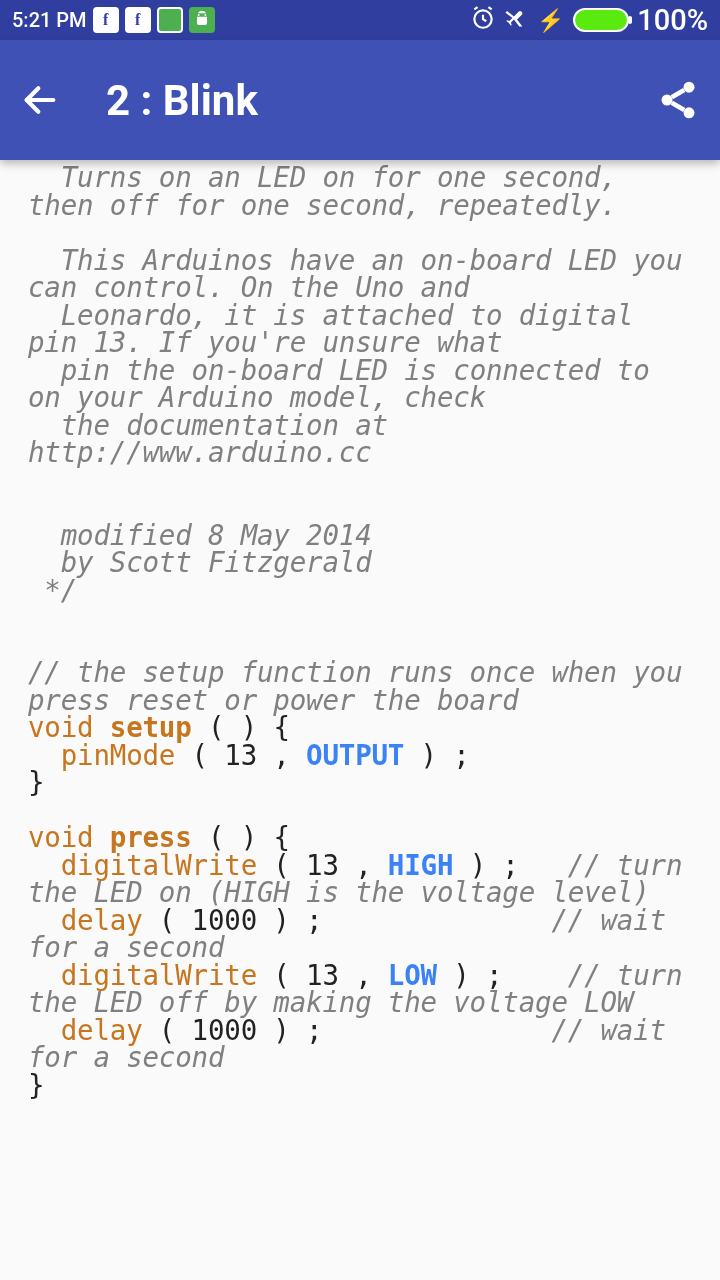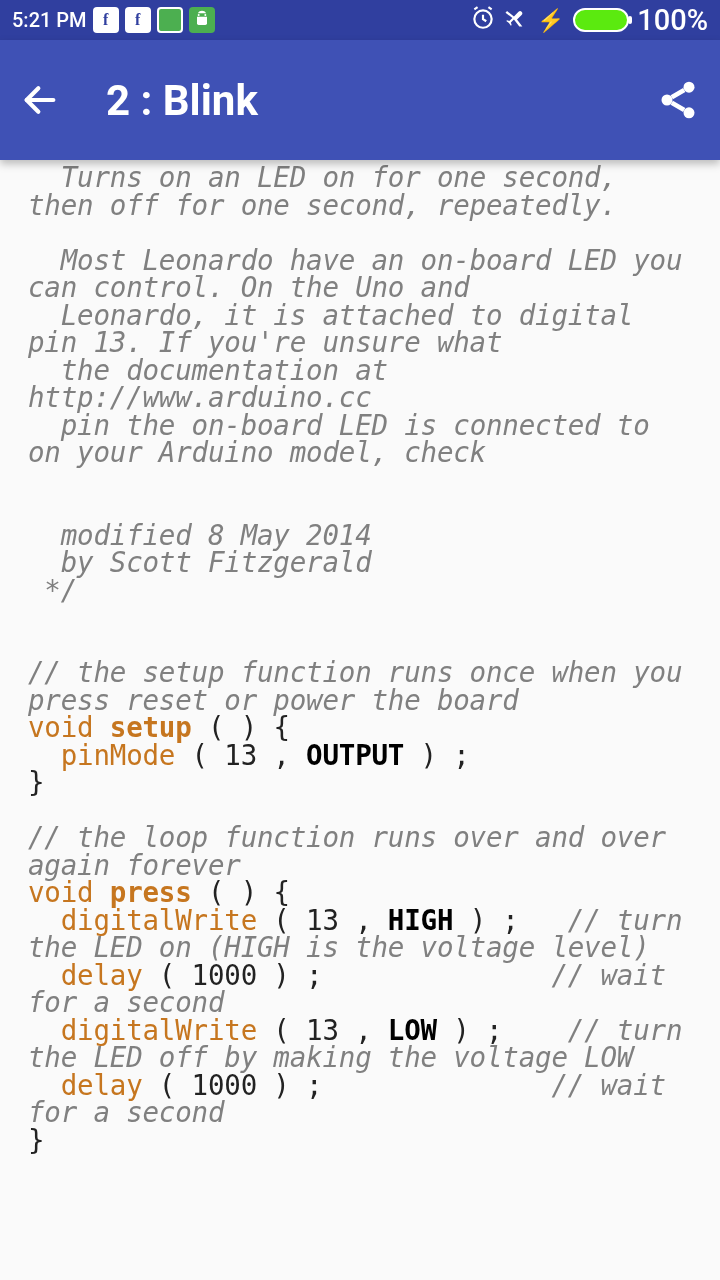--- a/index.html
+++ b/index.html
@@ -61,21 +61,21 @@
     font-family: "DejaVu Sans Mono", Menlo, Consolas, monospace;
     font-size: 27.5px;
     line-height: 1.0;
     color: #333;
     letter-spacing: -0.2px;
     word-wrap: break-word;
   }
   .comment { color: #808080; font-style: italic; }
   .kw { color: #c6761f; }
   .fn { color: #c6761f; font-weight: bold; }
-  .const { color: #000000; font-weight: bold; }
+  .const { color: #3b82f6; font-weight: bold; }
   .punct { color: #222; }
   .code-line { white-space: pre-wrap; word-break: break-word;}
 </style>
 </head>
 <body>
 
 <div class="status-bar">
   <div class="status-left">
     <span>5:21 PM</span>
     <span class="status-icon fb">f</span>
@@ -123,36 +123,35 @@
         <circle cx="6" cy="12" r="3"></circle>
         <circle cx="18" cy="19" r="3"></circle>
         <path d="M8.6 10.5l6.8-4M8.6 13.5l6.8 4" stroke="currentColor" stroke-width="2.5" fill="none"></path>
       </svg>
   </span>
 </div>
 
 <div class="content">
   <div class="code-line comment">  Turns on an LED on for one second, then off for one second, repeatedly.</div>
   <div class="code-line">&nbsp;</div>
-  <div class="code-line comment">  Most Leonardo have an on-board LED you can control. On the Uno and</div>
+  <div class="code-line comment">  This Arduinos have an on-board LED you can control. On the Uno and</div>
   <div class="code-line comment">  Leonardo, it is attached to digital pin 13. If you're unsure what</div>
+  <div class="code-line comment">  pin the on-board LED is connected to on your Arduino model, check</div>
   <div class="code-line comment">  the documentation at http://www.arduino.cc</div>
-  <div class="code-line comment">  pin the on-board LED is connected to on your Arduino model, check</div>
   <div class="code-line">&nbsp;</div>
   <div class="code-line">&nbsp;</div>
   <div class="code-line comment">  modified 8 May 2014</div>
   <div class="code-line comment">  by Scott Fitzgerald</div>
   <div class="code-line comment"> */</div>
   <div class="code-line">&nbsp;</div>
   <div class="code-line">&nbsp;</div>
   <div class="code-line comment">// the setup function runs once when you press reset or power the board</div>
   <div class="code-line"><span class="kw">void</span> <span class="fn">setup</span><span class="punct"> ( ) {</span></div>
   <div class="code-line">  <span class="kw">pinMode</span><span class="punct"> ( 13 , </span><span class="const">OUTPUT</span><span class="punct"> ) ;</span></div>
   <div class="code-line punct">}</div>
   <div class="code-line">&nbsp;</div>
-  <div class="code-line comment">// the loop function runs over and over again forever</div>
   <div class="code-line"><span class="kw">void</span> <span class="fn">press</span><span class="punct"> ( ) {</span></div>
   <div class="code-line">  <span class="kw">digitalWrite</span><span class="punct"> ( 13 , </span><span class="const">HIGH</span><span class="punct"> ) ;   </span><span class="comment">// turn the LED on (HIGH is the voltage level)</span></div>
   <div class="code-line">  <span class="kw">delay</span><span class="punct"> ( 1000 ) ;              </span><span class="comment">// wait for a second</span></div>
   <div class="code-line">  <span class="kw">digitalWrite</span><span class="punct"> ( 13 , </span><span class="const">LOW</span><span class="punct"> ) ;    </span><span class="comment">// turn the LED off by making the voltage LOW</span></div>
   <div class="code-line">  <span class="kw">delay</span><span class="punct"> ( 1000 ) ;              </span><span class="comment">// wait for a second</span></div>
   <div class="code-line punct">}</div>
 </div>
 
 </body></html>

